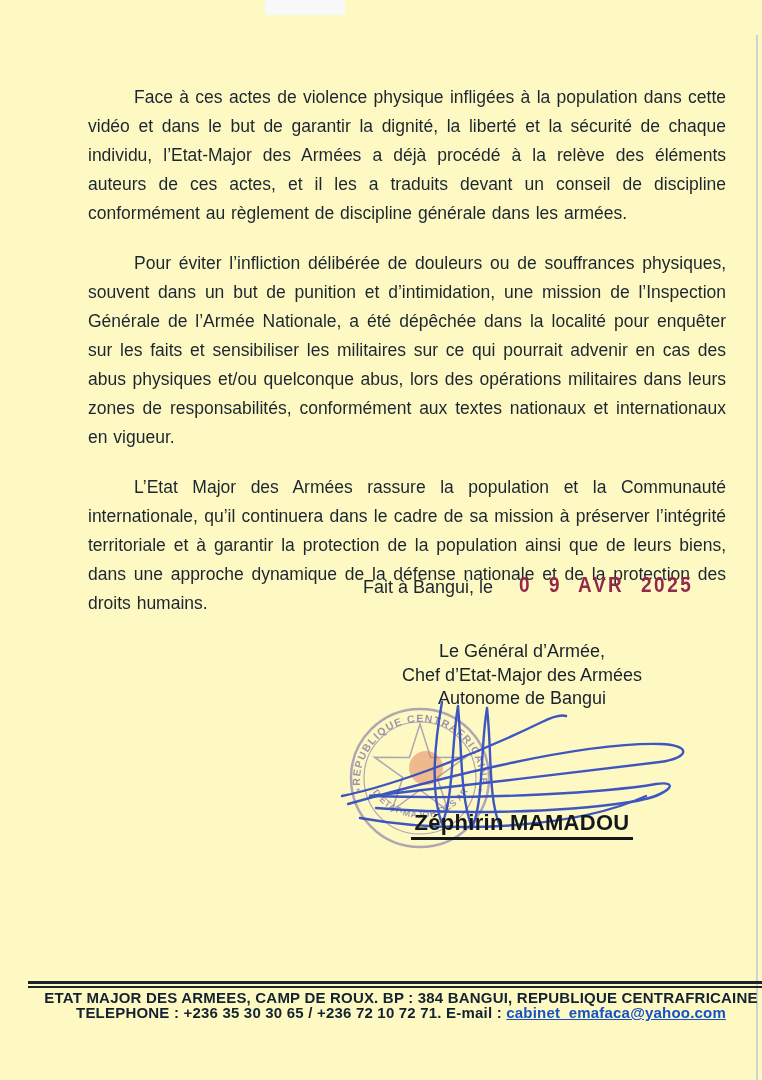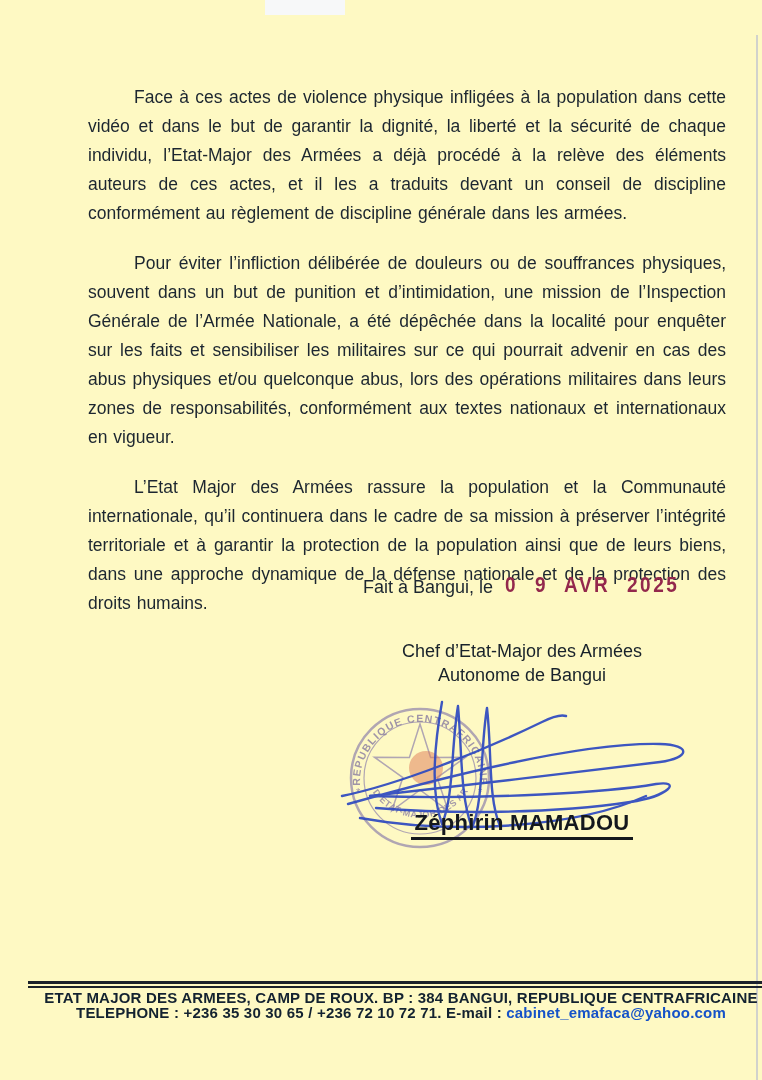--- a/index.html
+++ b/index.html
@@ -7,21 +7,21 @@
     position:relative;width:762px;height:1080px;background:#fef9c3;
     font-family:"Liberation Sans",sans-serif;overflow:hidden;margin:0 auto;
   }
   .scan-edge-right{position:absolute;left:756px;top:35px;bottom:0;width:2px;background:#c9cbce;opacity:.85;}
   .top-artifact{position:absolute;left:265px;top:0;width:80px;height:15px;background:#f7f8f9;}
   .content{position:absolute;left:88px;top:83px;width:638px;}
   .body-para{
     font-size:17.5px;line-height:29px;text-align:justify;text-indent:46px;
     color:#1c2630;margin:0 0 21px 0;word-spacing:1px;
   }
-  .dateline{position:absolute;left:363px;top:576px;display:flex;align-items:baseline;gap:12px;white-space:nowrap;}
+  .dateline{position:absolute;left:363px;top:576px;display:flex;align-items:baseline;gap:26px;white-space:nowrap;}
   .date-label{font-size:18px;color:#1c2630;}
   .date-stamp{
     display:inline-block;font-size:19px;font-weight:bold;letter-spacing:2.5px;word-spacing:9px;
     color:#93284c;transform:scaleY(1.18);transform-origin:bottom;
   }
   .sig-titles{
     position:absolute;left:362px;top:640px;width:320px;text-align:center;
     font-size:18px;line-height:23.5px;color:#18222b;
   }
   .stamp-svg{position:absolute;left:346px;top:704px;}
@@ -31,21 +31,21 @@
     display:inline-block;font-size:22px;font-weight:bold;letter-spacing:.3px;color:#14181d;
     border-bottom:3px solid #14181d;padding:0 3px 1px 3px;
   }
   .footer-rule{position:absolute;left:28px;right:0;top:981px;}
   .footer-rule .thick{height:3px;background:#1b222b;}
   .footer-rule .thin{height:2px;background:#1b222b;margin-top:2px;}
   .footer-text{
     position:absolute;left:40px;right:0;top:990px;text-align:center;
     font-size:15px;font-weight:bold;color:#132230;line-height:15px;letter-spacing:.2px;
   }
-  .footer-email{color:#1552c8;cursor:pointer;}
+  .footer-email{color:#1552c8;text-decoration:underline;cursor:pointer;}
 </style>
 </head>
 <body>
 
 <div class="page">
 
   <div class="top-artifact"></div>
   <div class="scan-edge-right"></div>
 
   <div class="content">
@@ -53,20 +53,21 @@
     <p class="body-para">Pour éviter l’infliction délibérée de douleurs ou de souffrances physiques, souvent dans un but de punition et d’intimidation, une mission de l’Inspection Générale de l’Armée Nationale, a été dépêchée dans la localité pour enquêter sur les faits et sensibiliser les militaires sur ce qui pourrait advenir en cas des abus physiques et/ou quelconque abus, lors des opérations militaires dans leurs zones de responsabilités, conformément aux textes nationaux et internationaux en vigueur.</p>
     <p class="body-para">L’Etat Major des Armées rassure la population et la Communauté internationale, qu’il continuera dans le cadre de sa mission à préserver l’intégrité territoriale et à garantir la protection de la population ainsi que de leurs biens, dans une approche dynamique de la défense nationale et de la protection des droits humains.</p>
   </div>
 
   <div class="dateline">
     <span class="date-label">Fait à Bangui, le</span>
     <span class="date-stamp">0 9 AVR 2025</span>
   </div>
 
   <div class="sig-titles">
+    <div>Le Général d’Armée,</div>
     <div>Chef d’Etat-Major des Armées</div>
     <div>Autonome de Bangui</div>
   </div>
 
   <svg class="stamp-svg" width="148" height="148" viewBox="0 0 148 148">
     <defs>
       <path id="arcTop" d="M 14 78 A 60 60 0 0 1 134 78" fill="none"></path>
       <path id="arcBottom" d="M 24 84 A 57 57 0 0 0 124 84" fill="none"></path>
     </defs>
     <g opacity="0.78" stroke="#9b8fae" fill="none">

